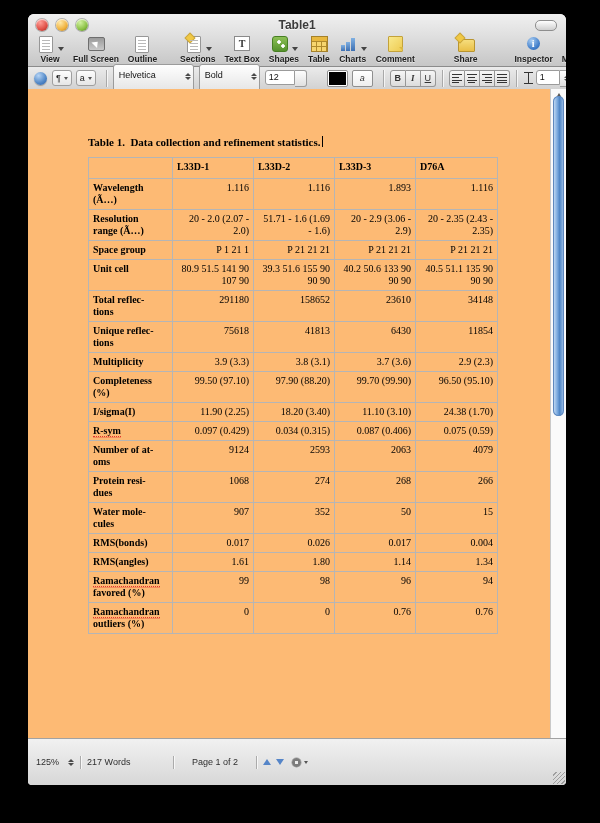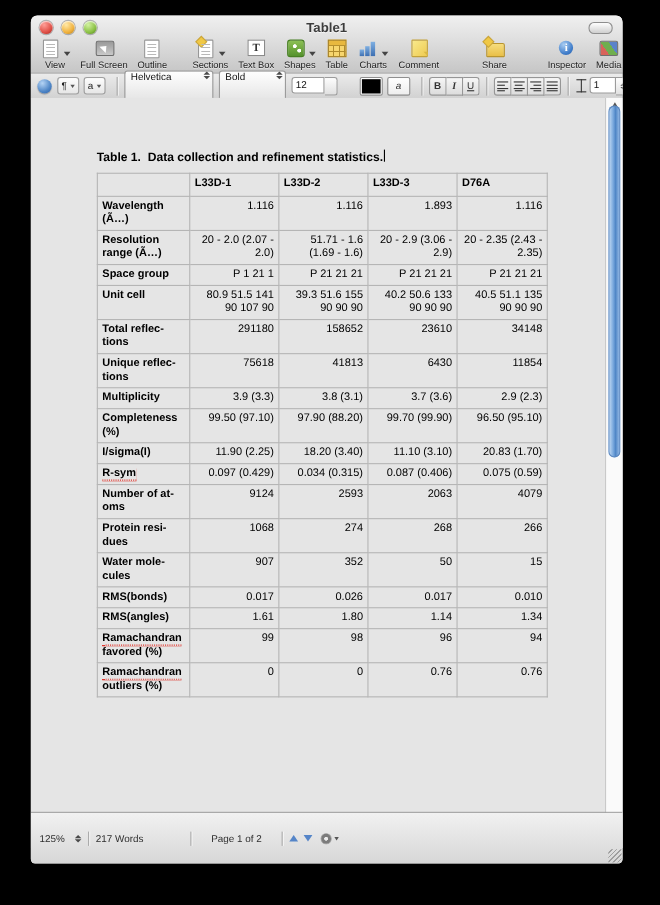--- a/index.html
+++ b/index.html
@@ -17,21 +17,21 @@
               font-size:12px;font-weight:bold;color:#3c3c3c;text-shadow:0 1px 0 rgba(255,255,255,.7);}
   .lights{position:absolute;left:8px;top:5px;display:flex;gap:8px;}
   .light{width:12px;height:12px;border-radius:50%;box-shadow:inset 0 1px 1px rgba(255,255,255,.7),0 0 0 1px rgba(0,0,0,.25);}
   .light.red{background:radial-gradient(circle at 35% 30%,#ff9d96,var(--traffic-red) 60%,#a32godb);}
   .light.red{background:radial-gradient(circle at 35% 30%,#ff9d96,var(--traffic-red) 60%,#96221c);}
   .light.yellow{background:radial-gradient(circle at 35% 30%,#ffe9a8,var(--traffic-yellow) 60%,#a8761f);}
   .light.green{background:radial-gradient(circle at 35% 30%,#d2f2a0,var(--traffic-green) 60%,#4a7a1d);}
   .pill{position:absolute;right:9px;top:6px;width:20px;height:9px;border-radius:5px;
         background:linear-gradient(#fefefe,#cfcfcf);border:1px solid #8e8e8e;}
 
-  .toolbar{position:absolute;left:0;right:0;top:20px;height:32px;display:flex;align-items:flex-start;padding-left:8px;}
+  .toolbar{position:absolute;left:0;right:0;top:20px;height:32px;display:flex;align-items:flex-start;padding-left:8px;font-weight:bold;}
   .tb-item{display:flex;flex-direction:column;align-items:center;margin-right:9px;cursor:default;}
   .tb-label{font-size:8.5px;color:#1d1d1d;margin-top:1px;text-shadow:0 1px 0 rgba(255,255,255,.55);white-space:nowrap;}
   .tb-iconrow{display:flex;align-items:flex-end;height:19px;}
   .caret{width:0;height:0;border-left:3px solid transparent;border-right:3px solid transparent;
          border-top:4px solid #444;margin:0 0 2px 2px;}
   [data-name="toolbar-item-sections"]{margin-left:14px;}
   [data-name="toolbar-item-share"]{margin-left:30px;}
   [data-name="toolbar-item-inspector"]{margin-left:28px;}
 
   .icon{width:20px;height:18px;position:relative;}
@@ -84,21 +84,21 @@
              border-bottom:1px solid #9d9d9d;display:flex;align-items:center;padding:0 6px;position:relative;}
   .fsep{width:1px;height:17px;background:#a9a9a9;box-shadow:1px 0 0 rgba(255,255,255,.7);margin:0 6px;flex:none;}
   .sphere{width:13px;height:13px;border-radius:50%;flex:none;margin-right:5px;
       background:radial-gradient(circle at 35% 28%,#b5d4f5,var(--accent-blue) 60%,#2a5daa);
       box-shadow:0 1px 1px rgba(0,0,0,.3);color:#fff;font-size:8px;text-align:center;line-height:13px;}
   .mini{height:14px;background:linear-gradient(#fdfdfd,#e6e6e6);border:1px solid #9f9f9f;border-radius:3px;
         font-size:9px;color:#222;display:flex;align-items:center;padding:0 3px;flex:none;margin-right:4px;}
   .mini .dn{width:0;height:0;border-left:2.5px solid transparent;border-right:2.5px solid transparent;
             border-top:3.5px solid #555;margin-left:3px;}
   .popup{height:15px;background:linear-gradient(#fefefe,#e4e4e4);border:1px solid #9b9b9b;border-radius:3px;
-         font-size:9px;color:#111;display:flex;align-items:flex-start;padding:0 2px 12px 5px;flex:none;margin-right:5px;}
+         font-size:9px;color:#111;display:flex;align-items:flex-end;padding:0 2px 12px 5px;flex:none;margin-right:5px;}
   .stepper{display:flex;flex-direction:column;justify-content:center;margin-left:4px;gap:1px;}
   .stepper i{display:block;width:0;height:0;border-left:3px solid transparent;border-right:3px solid transparent;}
   .stepper .u{border-bottom:3.5px solid #4a4a4a;}
   .stepper .d{border-top:3.5px solid #4a4a4a;}
   .sizebox{display:flex;flex:none;margin-right:20px;}
   .sizefield{width:22px;height:13px;background:#fff;border:1px solid #9b9b9b;border-radius:3px 0 0 3px;
              font-size:9px;color:#111;padding:0 3px;display:flex;align-items:center;}
   .sizebtn{width:11px;height:15px;border:1px solid #9b9b9b;border-left:none;border-radius:0 3px 3px 0;
            background:linear-gradient(#fdfdfd,#e0e0e0);display:flex;align-items:center;justify-content:center;}
   .well{width:17px;height:13px;border:1px solid #8f8f8f;border-radius:2px;background:#fff;padding:1px;flex:none;margin-right:4px;}
@@ -120,21 +120,21 @@
   .al-left{background-position:0 0,0 3px,0 6px,0 8px;}
   .al-center{background-position:0 0,1.5px 3px,0 6px,1.5px 8px;}
   .al-right{background-position:0 0,3px 3px,0 6px,3px 8px;}
   .al-just{background-size:10px 1px,10px 1px,10px 1px,10px 1px;background-position:0 0,0 3px,0 6px,0 8px;}
   .lsicon{width:9px;height:12px;flex:none;margin:0 3px 0 1px;
       background:linear-gradient(#333,#333) 0 0/9px 1px no-repeat,
                  linear-gradient(#333,#333) 0 100%/9px 1px no-repeat,
                  linear-gradient(#333,#333) 4px 0/1px 12px no-repeat;}
 
   
-  .docarea{position:absolute;left:0;right:0;top:75px;bottom:14px;background:#e5e5e5;}
+  .docarea{position:absolute;left:0;right:0;top:75px;bottom:14px;background:#fdba74;font-family:Liberation Serif, serif;}
   .page-content{position:absolute;inset:0;right:15px;overflow:hidden;}
   .doc-heading{position:absolute;left:60px;top:47px;font-size:11px;font-weight:bold;color:#000;white-space:pre-wrap;}
   .cursor{display:inline-block;width:1px;height:11px;background:#000;vertical-align:-1px;margin-left:1px;}
   table.stats{position:absolute;left:60px;top:68px;width:409px;border-collapse:collapse;table-layout:fixed;
       font-size:10px;line-height:12px;color:#000;}
   table.stats col:nth-child(1){width:84px;}
   table.stats col:nth-child(2),table.stats col:nth-child(3),table.stats col:nth-child(4){width:81px;}
   table.stats col:nth-child(5){width:82px;}
   table.stats th,table.stats td{border:1px solid var(--table-border);vertical-align:top;padding:3px 4px;}
   table.stats th{font-weight:bold;text-align:left;height:14px;}
@@ -448,21 +448,21 @@
               <td class="val" data-name="cell-value">99.70 (99.90)</td>
               <td class="val" data-name="cell-value">96.50 (95.10)</td>
             </tr>
             <tr data-name="table-row">
               <td class="lbl" data-name="row-label">
                 <div>I/sigma(I)</div>
               </td>
               <td class="val" data-name="cell-value">11.90 (2.25)</td>
               <td class="val" data-name="cell-value">18.20 (3.40)</td>
               <td class="val" data-name="cell-value">11.10 (3.10)</td>
-              <td class="val" data-name="cell-value">20.83 (1.70)</td>
+              <td class="val" data-name="cell-value">24.38 (1.70)</td>
             </tr>
             <tr data-name="table-row">
               <td class="lbl" data-name="row-label">
                 <div><span class="sq">R-sym</span></div>
               </td>
               <td class="val" data-name="cell-value">0.097 (0.429)</td>
               <td class="val" data-name="cell-value">0.034 (0.315)</td>
               <td class="val" data-name="cell-value">0.087 (0.406)</td>
               <td class="val" data-name="cell-value">0.075 (0.59)</td>
             </tr>
@@ -496,21 +496,21 @@
               <td class="val" data-name="cell-value">50</td>
               <td class="val" data-name="cell-value">15</td>
             </tr>
             <tr data-name="table-row">
               <td class="lbl" data-name="row-label">
                 <div>RMS(bonds)</div>
               </td>
               <td class="val" data-name="cell-value">0.017</td>
               <td class="val" data-name="cell-value">0.026</td>
               <td class="val" data-name="cell-value">0.017</td>
-              <td class="val" data-name="cell-value">0.010</td>
+              <td class="val" data-name="cell-value">0.004</td>
             </tr>
             <tr data-name="table-row">
               <td class="lbl" data-name="row-label">
                 <div>RMS(angles)</div>
               </td>
               <td class="val" data-name="cell-value">1.61</td>
               <td class="val" data-name="cell-value">1.80</td>
               <td class="val" data-name="cell-value">1.14</td>
               <td class="val" data-name="cell-value">1.34</td>
             </tr>

